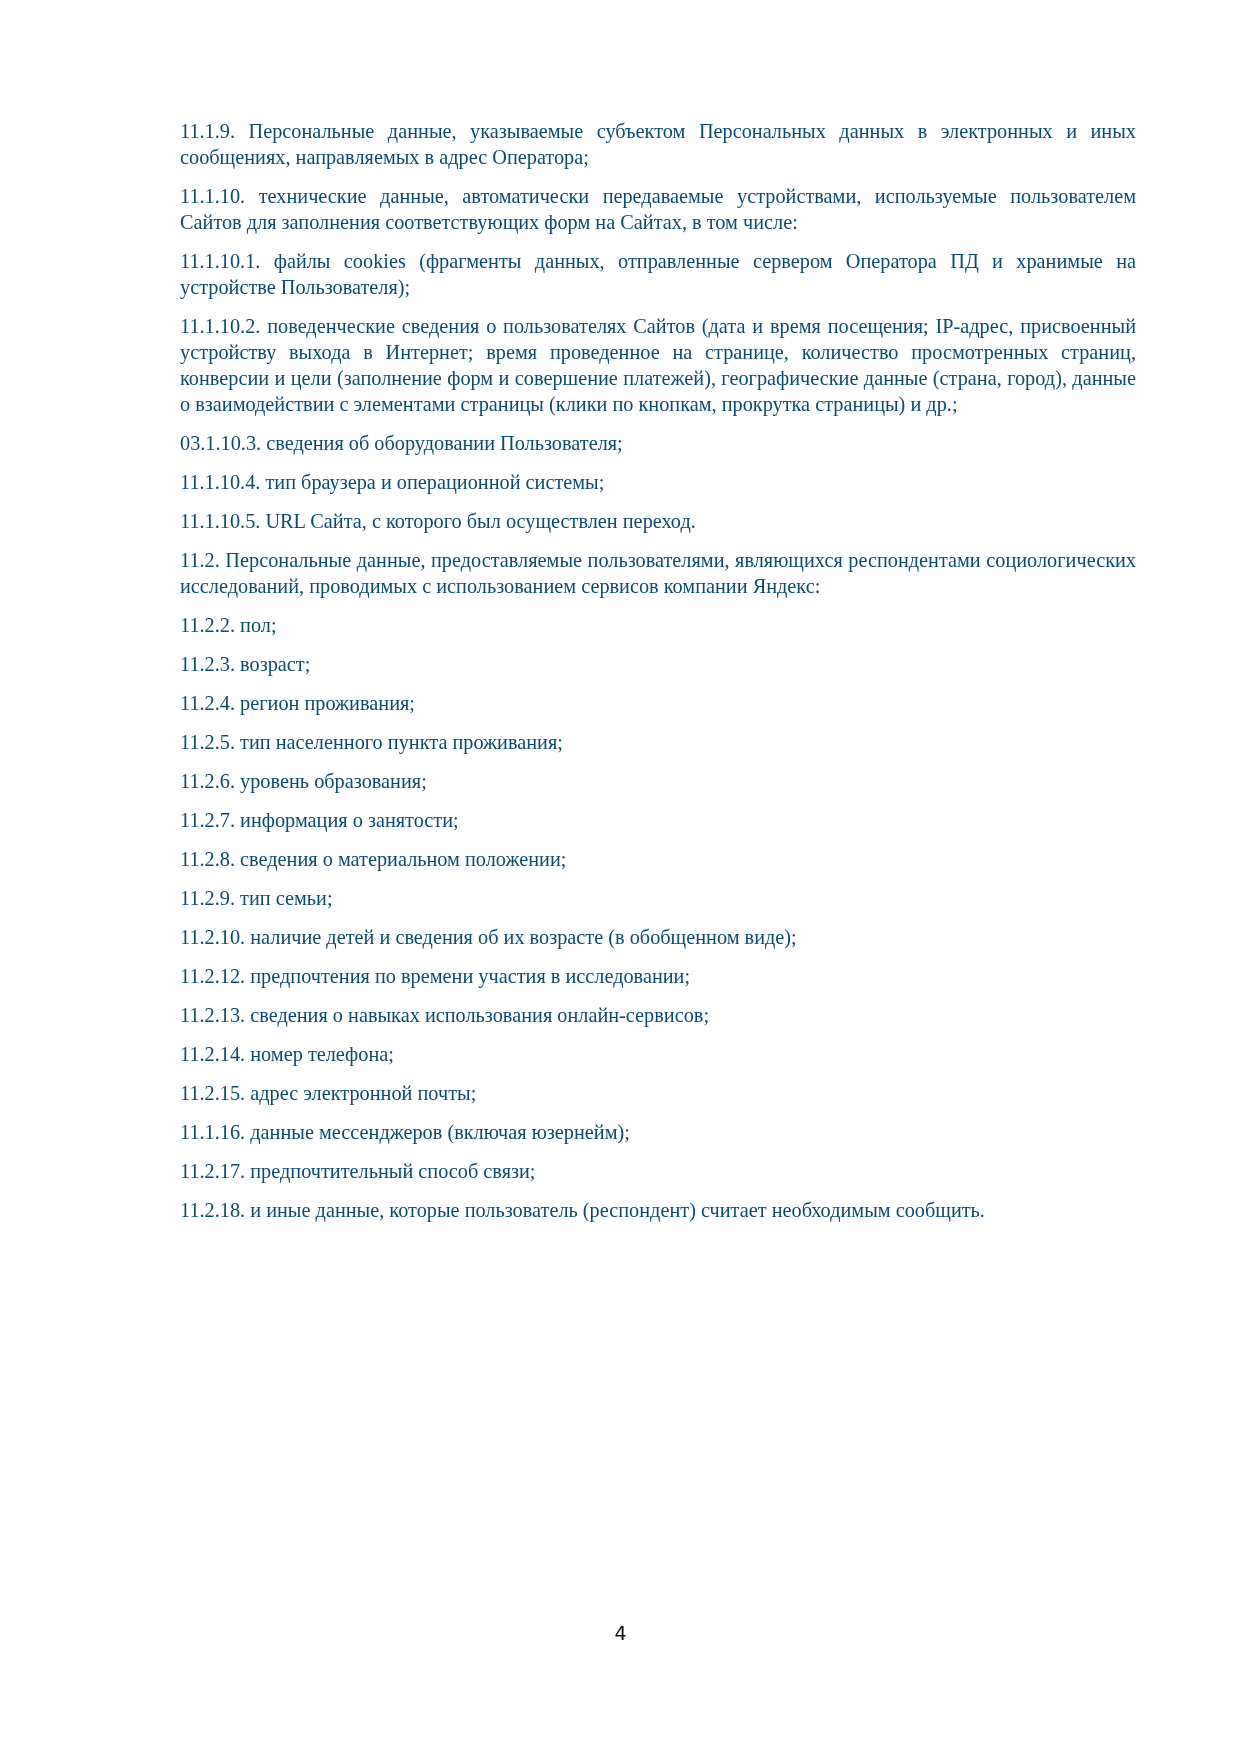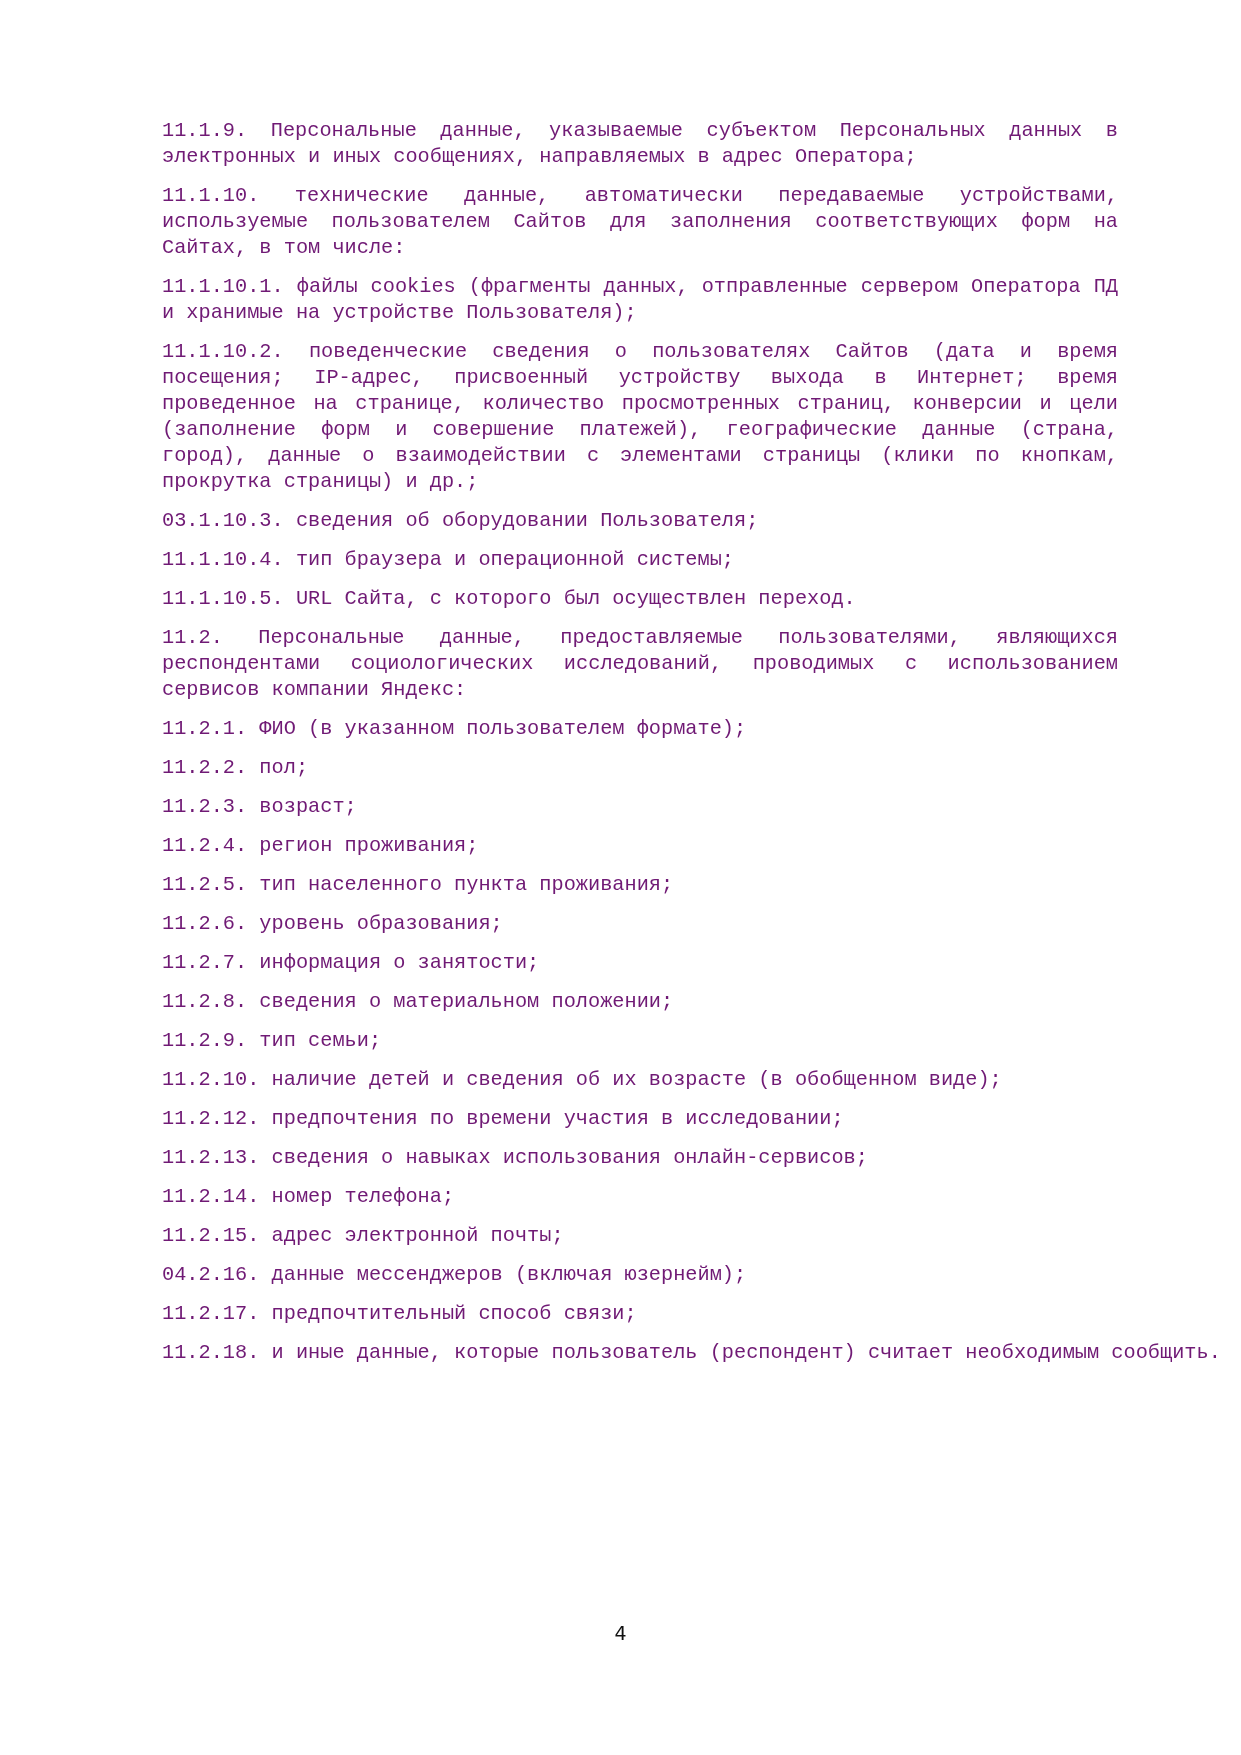--- a/index.html
+++ b/index.html
@@ -1,23 +1,23 @@
 <!DOCTYPE html>
 <html><head>
 <meta charset="utf-8">
 <style>
   html, body { margin: 0; padding: 0; background: #ffffff; }
   body { width: 1241px; height: 1755px; position: relative; overflow: hidden; }
   .page {
     position: absolute; left: 0; top: 0; width: 1241px; height: 1755px; background: #ffffff;
   }
   .content {
-    position: absolute; left: 162px; top: 118px; width: 956px;
-    font-family: Liberation Mono, monospace;
-    font-size: 20.3px; line-height: 26px; color: #701a75;
+    position: absolute; left: 180px; top: 118px; width: 956px;
+    font-family: Liberation Serif, serif;
+    font-size: 20.3px; line-height: 26px; color: #0c4a6e;
   }
   .para {
     margin: 0 0 13px 0; text-align: justify; text-align-last: left;
     hyphens: none;
   }
   .para.gap-after-extra { }
   .item { margin: 0 0 13px 0; white-space: nowrap; }
   .page-number {
     position: absolute; left: 0; width: 1241px; top: 1622px; text-align: center;
     font-family: "DejaVu Sans", "Liberation Sans", sans-serif; font-size: 19px; color: #111111;
@@ -31,34 +31,33 @@
     <p class="para">11.1.9. Персональные данные, указываемые субъектом Персональных данных в электронных и иных сообщениях, направляемых в адрес Оператора;</p>
     <p class="para gap-after-extra">11.1.10. технические данные, автоматически передаваемые устройствами, используемые пользователем Сайтов для заполнения соответствующих форм на Сайтах, в том числе:</p>
     <p class="para">11.1.10.1. файлы cookies (фрагменты данных, отправленные сервером Оператора ПД и хранимые на устройстве Пользователя);</p>
     <p class="para">11.1.10.2.  поведенческие сведения о пользователях Сайтов (дата и время посещения; IP-адрес, присвоенный устройству выхода в Интернет; время проведенное на странице, количество просмотренных страниц, конверсии и цели (заполнение форм и совершение платежей), географические данные (страна, город), данные о взаимодействии с элементами страницы (клики по кнопкам, прокрутка страницы) и др.;</p>
     <p class="para">03.1.10.3. сведения об оборудовании Пользователя;</p>
     <p class="para">11.1.10.4. тип браузера и операционной системы;</p>
     <p class="para">11.1.10.5. URL Сайта, с которого был осуществлен переход.</p>
     <p class="para">11.2. Персональные данные, предоставляемые пользователями, являющихся респондентами социологических исследований, проводимых с использованием сервисов компании Яндекс:</p>
 
     <div>
-      <p class="item">11.2.1. ФИО (в указанном пользователем формате);</p>
       <p class="item">11.2.2. пол;</p>
       <p class="item">11.2.3. возраст;</p>
       <p class="item">11.2.4. регион проживания;</p>
       <p class="item">11.2.5. тип населенного пункта проживания;</p>
       <p class="item">11.2.6. уровень образования;</p>
       <p class="item">11.2.7. информация о занятости;</p>
       <p class="item">11.2.8. сведения о материальном положении;</p>
       <p class="item">11.2.9. тип семьи;</p>
       <p class="item">11.2.10. наличие детей и сведения об их возрасте (в обобщенном виде);</p>
       <p class="item">11.2.12. предпочтения по времени участия в исследовании;</p>
       <p class="item">11.2.13. сведения о навыках использования онлайн-сервисов;</p>
       <p class="item">11.2.14. номер телефона;</p>
       <p class="item">11.2.15. адрес электронной почты;</p>
-      <p class="item">04.2.16. данные мессенджеров (включая юзернейм);</p>
+      <p class="item">11.1.16. данные мессенджеров (включая юзернейм);</p>
       <p class="item">11.2.17. предпочтительный способ связи;</p>
       <p class="item">11.2.18. и иные данные, которые пользователь (респондент) считает необходимым сообщить.</p>
     </div>
   </div>
 
   <div class="page-number">4</div>
 </div>
 
 </body></html>

